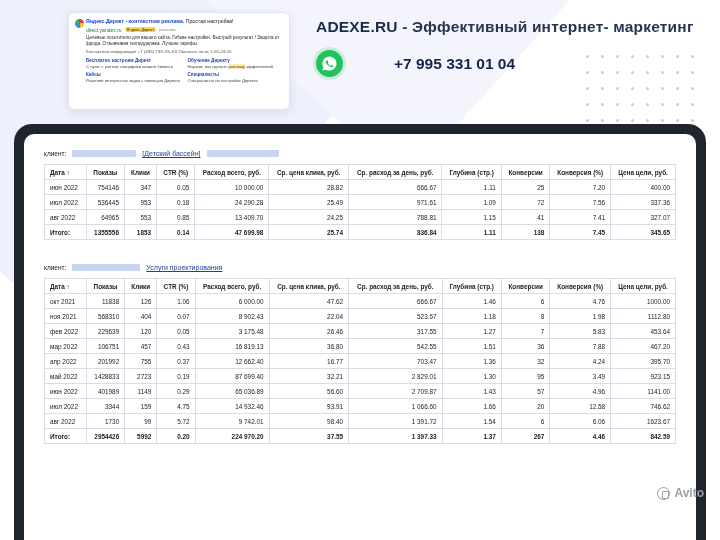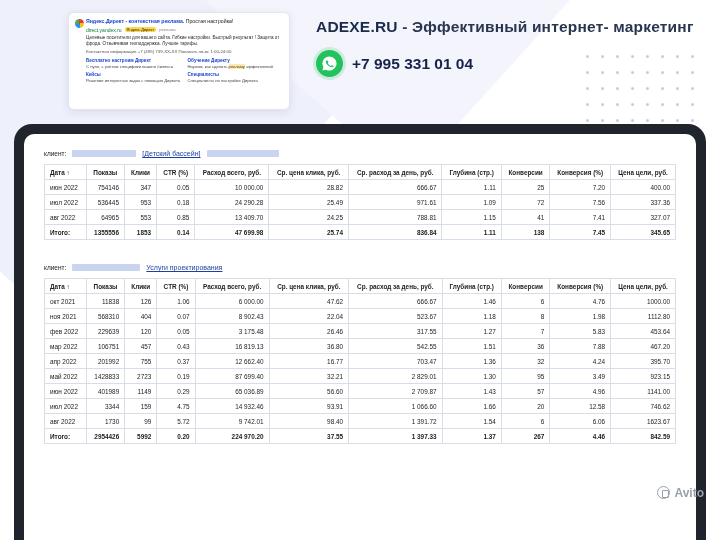--- a/index.html
+++ b/index.html
@@ -68,21 +68,21 @@
     font-size:15.5px; color:#1b2a4a; font-weight:bold; letter-spacing:.2px;
   }
   .brand .light { font-weight:bold; color:#2a3550; }
   .phone-row { position:absolute; left:316px; top:50px; display:flex; align-items:center; gap:9px; z-index:4; }
   .wa-icon {
     width:27px; height:27px; border-radius:50%;
     background:#22c35e; position:relative;
     box-shadow:0 0 0 3px rgba(34,195,94,.18);
   }
   .wa-icon svg { position:absolute; left:5px; top:5px; }
-  .phone { font-size:15.5px; font-weight:bold; color:#15224a; }
+  .phone { font-size:15.5px; font-weight:bold; color:#15224a;margin-left:42px; }
 
   
   .tablet {
     position:absolute; left:14px; top:124px; width:692px; height:420px;
     background:#20242c; border-radius:18px 18px 0 0; padding:10px 10px 0 10px;
     z-index:2;
   }
   .screen {
     width:100%; height:100%; background:#fff; border-radius:10px 10px 0 0;
     position:relative; overflow:hidden;
@@ -101,21 +101,21 @@
   thead th.first { text-align:left; }
   tbody td { text-align:right; }
   tbody td.first { text-align:left; }
   tbody tr.total td { font-weight:bold; }
 
   .gap { height:24px; }
 
   
   .wm {
     position:absolute; right:16px; bottom:40px; z-index:6;
-    display:flex; align-items:flex-start; gap:4px;
+    display:flex; align-items:flex-end; gap:4px;
     font-size:12px; color:#9aa0ab; font-weight:bold;
   }
   .wm-mark { width:13px; height:13px; border-radius:50%; border:1.6px solid #9aa0ab; position:relative; }
   .wm-mark::after { content:""; position:absolute; left:3.5px; top:3px; width:5px; height:6px; border:1.6px solid #9aa0ab; border-radius:1px; }
 </style>
 </head>
 <body>
 
 <div class="bg-tilt"></div>
 <div class="bg-tilt2"></div>

